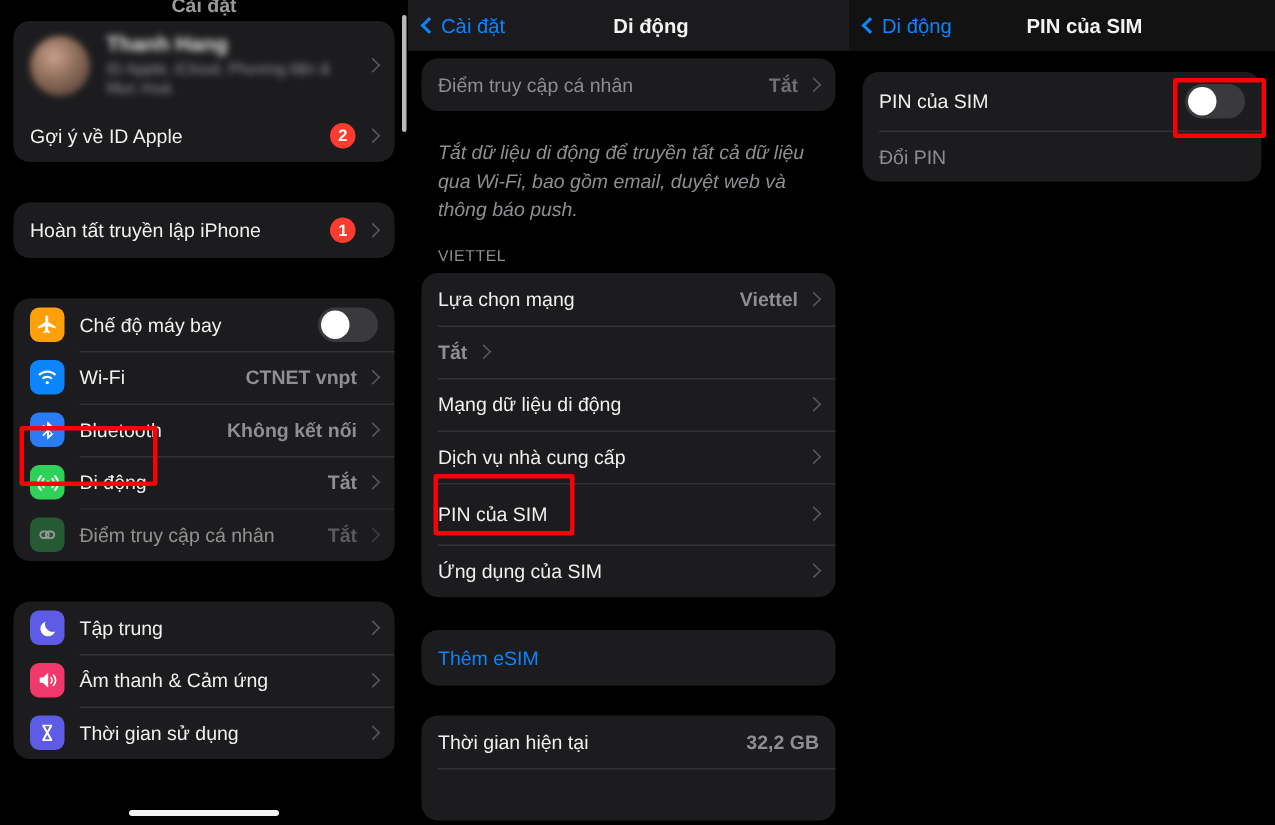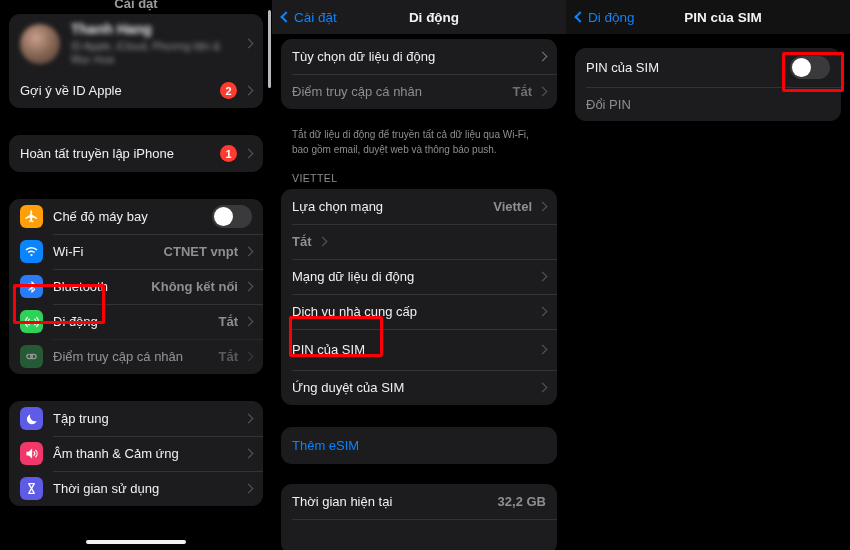--- a/index.html
+++ b/index.html
@@ -126,23 +126,24 @@
   .profile-sub { font-size: 10.5px; color: #9a9a9f; line-height: 1.25; margin-top: 2px; max-width: 160px; }
 
   
   .section-head {
     font-size: 10.5px; color: #8e8e93;
     letter-spacing: .4px;
     padding: 3px 11px 5px 11px;
     text-transform: uppercase;
   }
   .footnote {
-    font-size: 10px; color: #8e8e93;
+    font-size: 13px; color: #8e8e93;
     line-height: 1.45;
     padding: 6px 11px 12px 11px;
+    font-style: italic;
   }
 
   
   .redbox {
     position: absolute;
     border: 3px solid #fb0007;
     border-radius: 2px;
     pointer-events: none;
     z-index: 40;
   }
@@ -319,24 +320,20 @@
         <span>Cài đặt</span>
       </div>
       <div class="nav-title offset">Di động</div>
     </div>
 
     <div class="scroll-body">
       <div style="height:5px"></div>
 
       <div class="card">
         <div class="row">
-          <div class="row-label">Tùy chọn dữ liệu di động</div>
-          <div class="chev bright"></div>
-        </div>
-        <div class="row">
           <div class="row-label dim">Điểm truy cập cá nhân</div>
           <div class="row-value dim">Tắt</div>
           <div class="chev"></div>
         </div>
       </div>
 
       <div class="footnote">Tắt dữ liệu di động để truyền tất cả dữ liệu qua Wi-Fi, bao gồm email, duyệt web và thông báo push.</div>
 
       <div class="section-head">VIETTEL</div>
 
@@ -356,21 +353,21 @@
         </div>
         <div class="row">
           <div class="row-label">Dịch vụ nhà cung cấp</div>
           <div class="chev"></div>
         </div>
         <div class="row" style="min-height:41px">
           <div class="row-label">PIN của SIM</div>
           <div class="chev"></div>
         </div>
         <div class="row">
-          <div class="row-label">Ứng duyệt của SIM</div>
+          <div class="row-label">Ứng dụng của SIM</div>
           <div class="chev"></div>
         </div>
       </div>
 
       <div style="height:9px"></div>
 
       <div class="card">
         <div class="row" style="min-height:37px">
           <div class="row-label blue">Thêm eSIM</div>
         </div>

